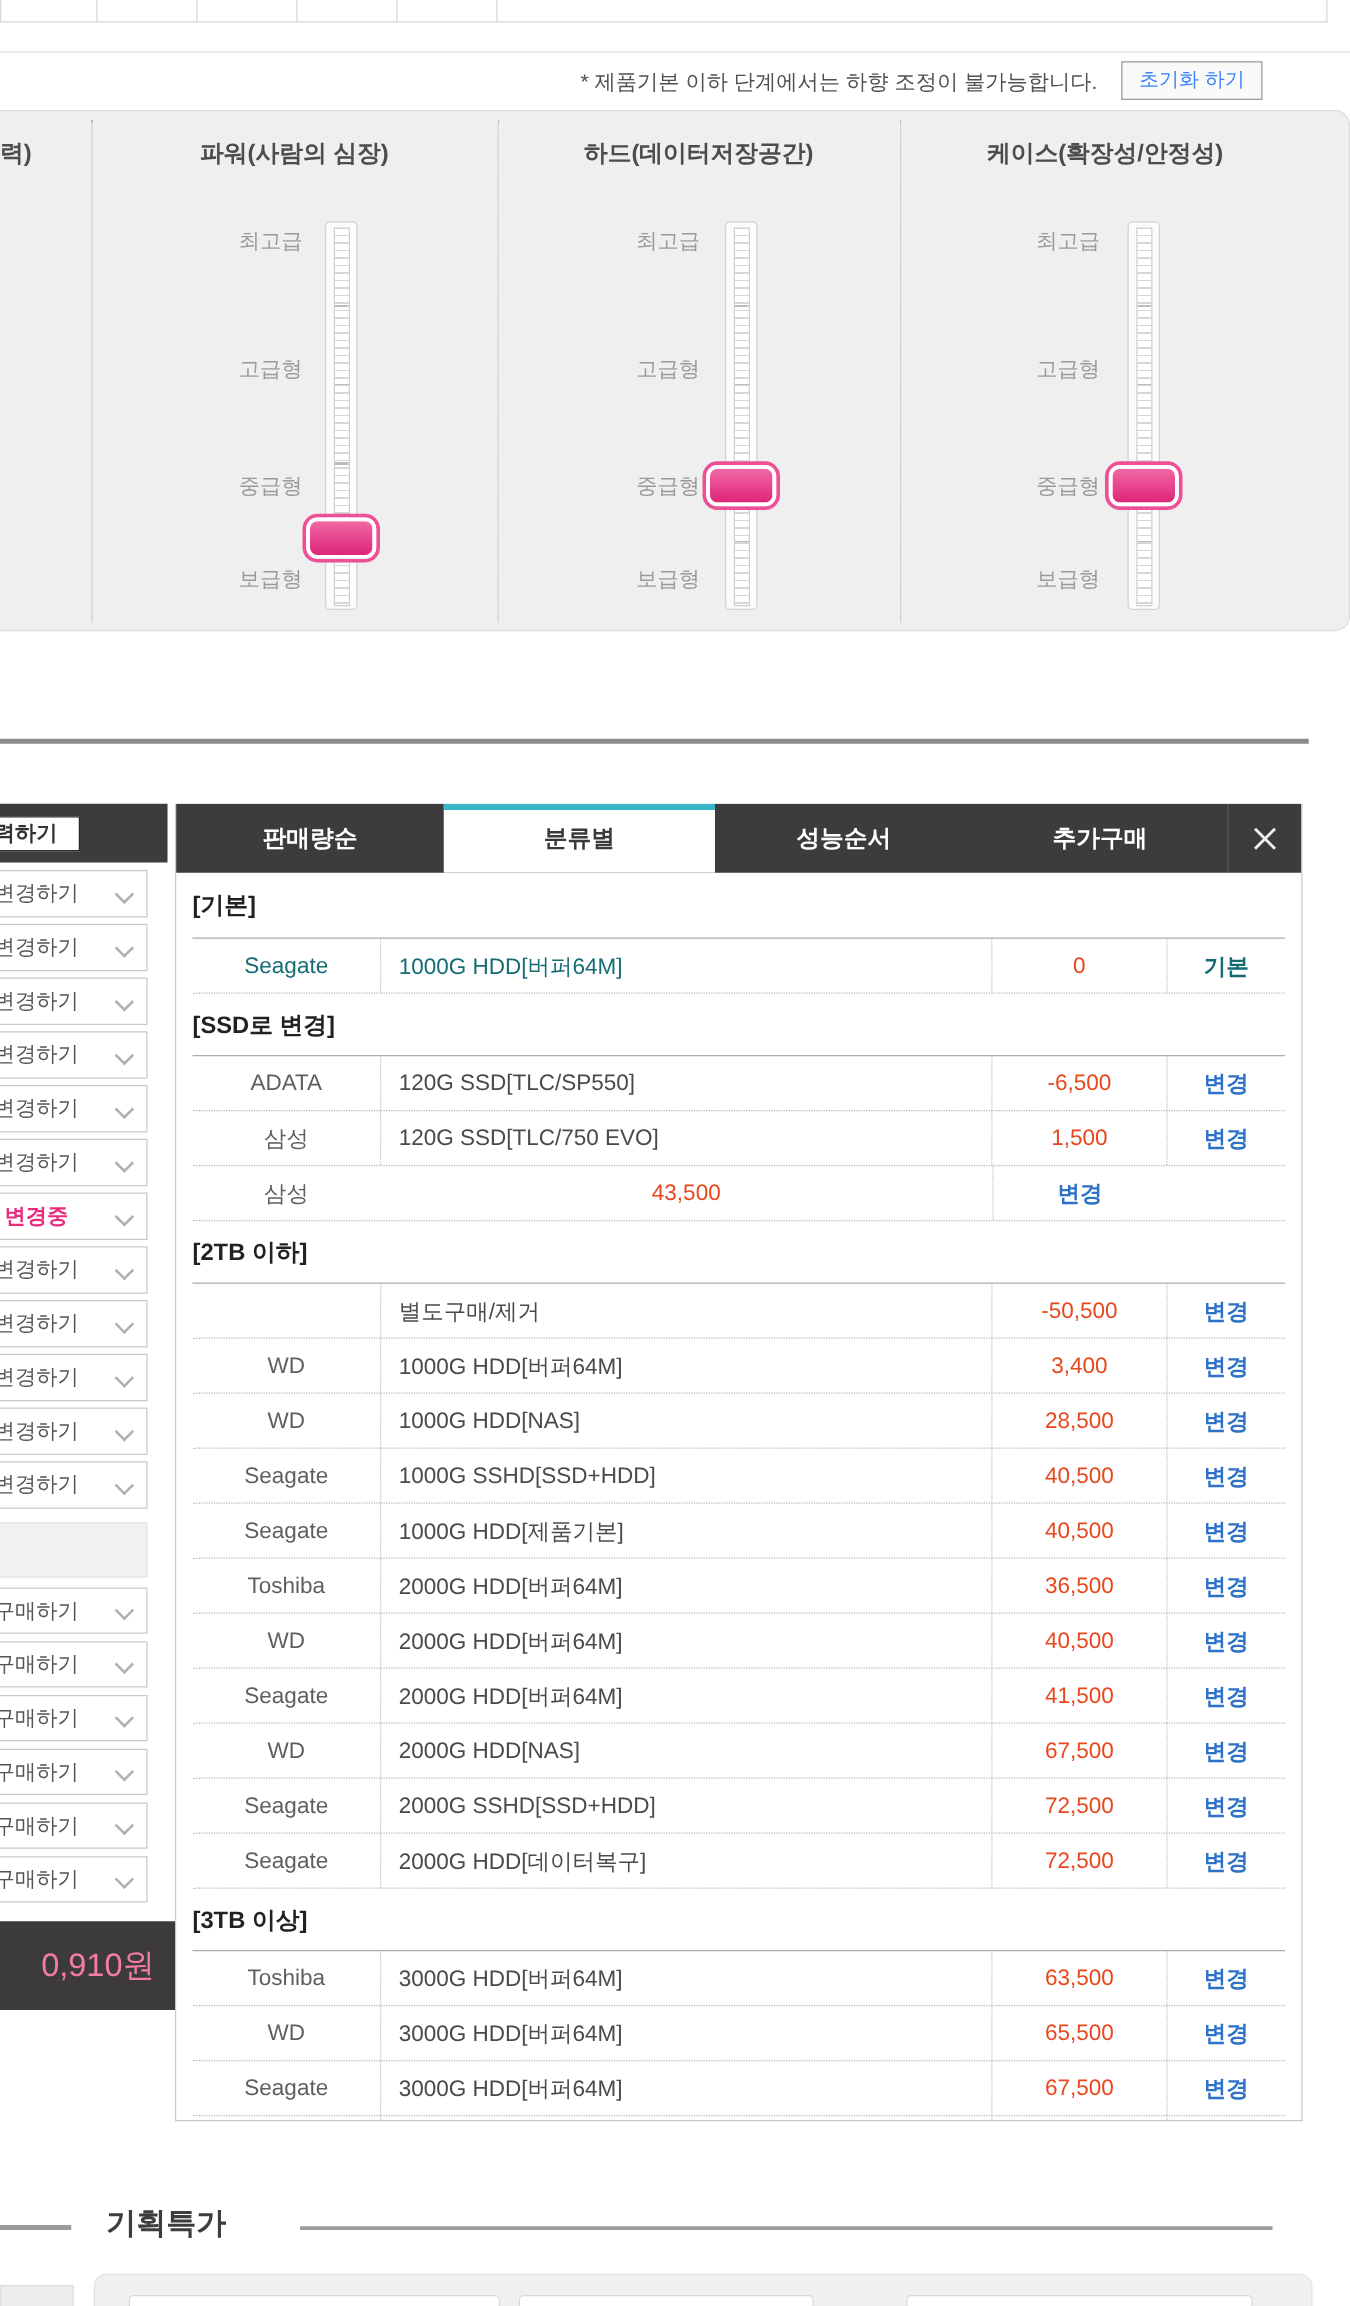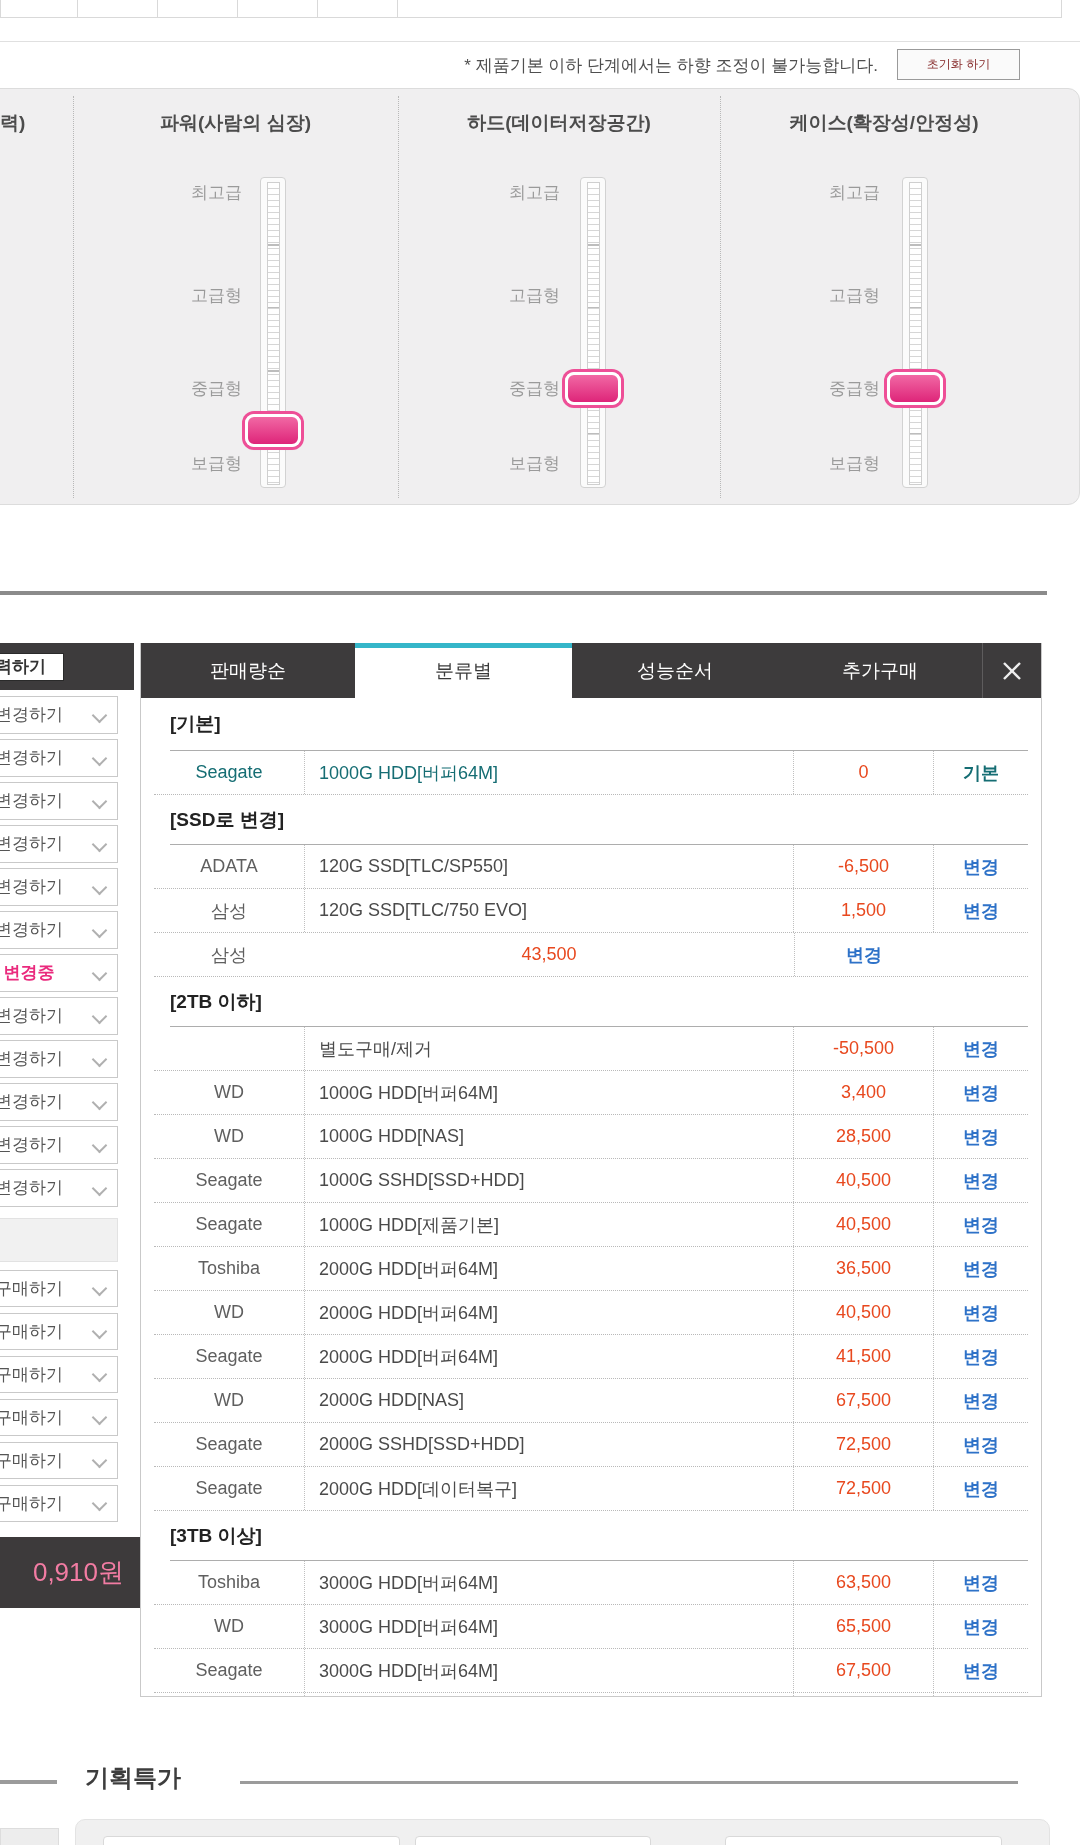--- a/index.html
+++ b/index.html
@@ -9,22 +9,22 @@
 
   
   .top-row{top:0;left:0;width:1080px;height:18px;display:flex;}
   .top-cell{box-sizing:border-box;border-right:1px solid #d9d9d9;border-bottom:1px solid #d9d9d9;height:18px;}
   .top-cell.first{border-left:1px solid #d9d9d9;}
   .top-fill{flex:1;}
 
   
   .notice-row{top:41px;left:0;width:1080px;height:47px;border-top:1px solid #e0e0e0;background:#fff;}
   .notice-text{top:54px;left:0;width:878px;text-align:right;font-size:17px;color:#4f4f4f;}
-  .reset-btn{top:49px;left:897px;width:123px;height:31px;background:#fafafa;border:1px solid #9a9a9a;
-             font-size:12px;color:#7f1d1d;text-align:center;line-height:29px;cursor:pointer;}
+  .reset-btn{top:49px;left:897px;width:113px;height:31px;background:#fafafa;border:1px solid #9a9a9a;
+             font-size:16px;color:#3b82f6;text-align:center;line-height:29px;cursor:pointer;}
 
   
   .slider-panel{left:-30px;top:88px;width:1110px;height:417px;background:#f0eff0;
                 border:1px solid #dcdcdc;border-radius:12px;}
   .col-title{top:110px;height:26px;font-size:19px;font-weight:bold;color:#4c4c4c;text-align:center;white-space:nowrap;overflow:hidden;}
   .col-sep{top:96px;height:402px;width:0;border-left:1px dotted #b8b8b8;}
   .lvl-label{height:22px;width:62px;text-align:right;font-size:17px;color:#9a9a9a;white-space:nowrap;}
   .track-tray{width:26px;height:311px;background:#fbfbfb;border:1px solid #d2d2d2;border-radius:4px;cursor:pointer;}
   .track-ruler{top:4px;left:6px;width:13px;height:303px;background:#fff;border:1px solid #cfcfcf;
     background-image:repeating-linear-gradient(to bottom,transparent 0 5px,#d6d6d6 5px 6px),
@@ -47,28 +47,28 @@
   .chev{position:absolute;right:12px;top:13px;width:9px;height:9px;border-right:2px solid #b0b0b0;
         border-bottom:2px solid #b0b0b0;transform:rotate(45deg);}
   .side-spacer{left:-60px;top:1218px;width:178px;height:44px;background:#f1f1f1;border:1px solid #e2e2e2;}
   .side-price{left:-60px;top:1537px;width:202px;height:71px;background:#3d3a3b;color:#f27ca3;
         font-size:26px;text-align:right;line-height:71px;padding-right:18px;}
 
   
   .panel{left:140px;top:643px;width:902px;height:1054px;background:#fff;
          border:1px solid #c9c9c9;border-top:none;overflow:hidden;}
   .tabs{display:flex;height:55px;background:#3d3b3c;}
-  .tab{display:flex;align-items:center;justify-content:center;font-size:19px;font-weight:normal;
+  .tab{display:flex;align-items:center;justify-content:center;font-size:19px;font-weight:bold;
        color:#fff;background:#3d3b3c;position:relative;cursor:pointer;box-sizing:border-box;}
   .tab.active{background:#fff;color:#3a3a3a;}
   .tab.active::before{content:"";position:absolute;top:0;left:0;right:0;height:5px;background:#35b6c9;}
   .tab.close{border-left:1px solid #5e5c5d;}
   .tbl{padding:0 13px;}
   .sec-hdr{height:49px;display:flex;align-items:center;font-size:19px;font-weight:bold;color:#222;
-           border-bottom:1px solid #adadad;margin-left:16px;}
+           border-bottom:1px solid #adadad;}
   .sec-hdr.first{height:52px;}
   .t-row{display:grid;grid-template-columns:150px 490px 139px 95px;height:43px;
          border-bottom:1px dotted #b9b9b9;align-items:stretch;}
   .t-row>div{display:flex;align-items:center;font-size:18px;}
   .c-brand{justify-content:center;color:#5f5f5f;}
   .c-product{padding-left:14px;border-left:1px dotted #c0c0c0;border-right:1px dotted #c0c0c0;color:#4a4a4a;}
   .c-price{justify-content:center;color:#e8481e;}
   .c-action{justify-content:center;color:#2e72c8;font-weight:bold;border-left:1px dotted #c0c0c0;cursor:pointer;}
   .t-row.selected .c-brand,.t-row.selected .c-product,.t-row.selected .c-action{color:#156d73;}
 

